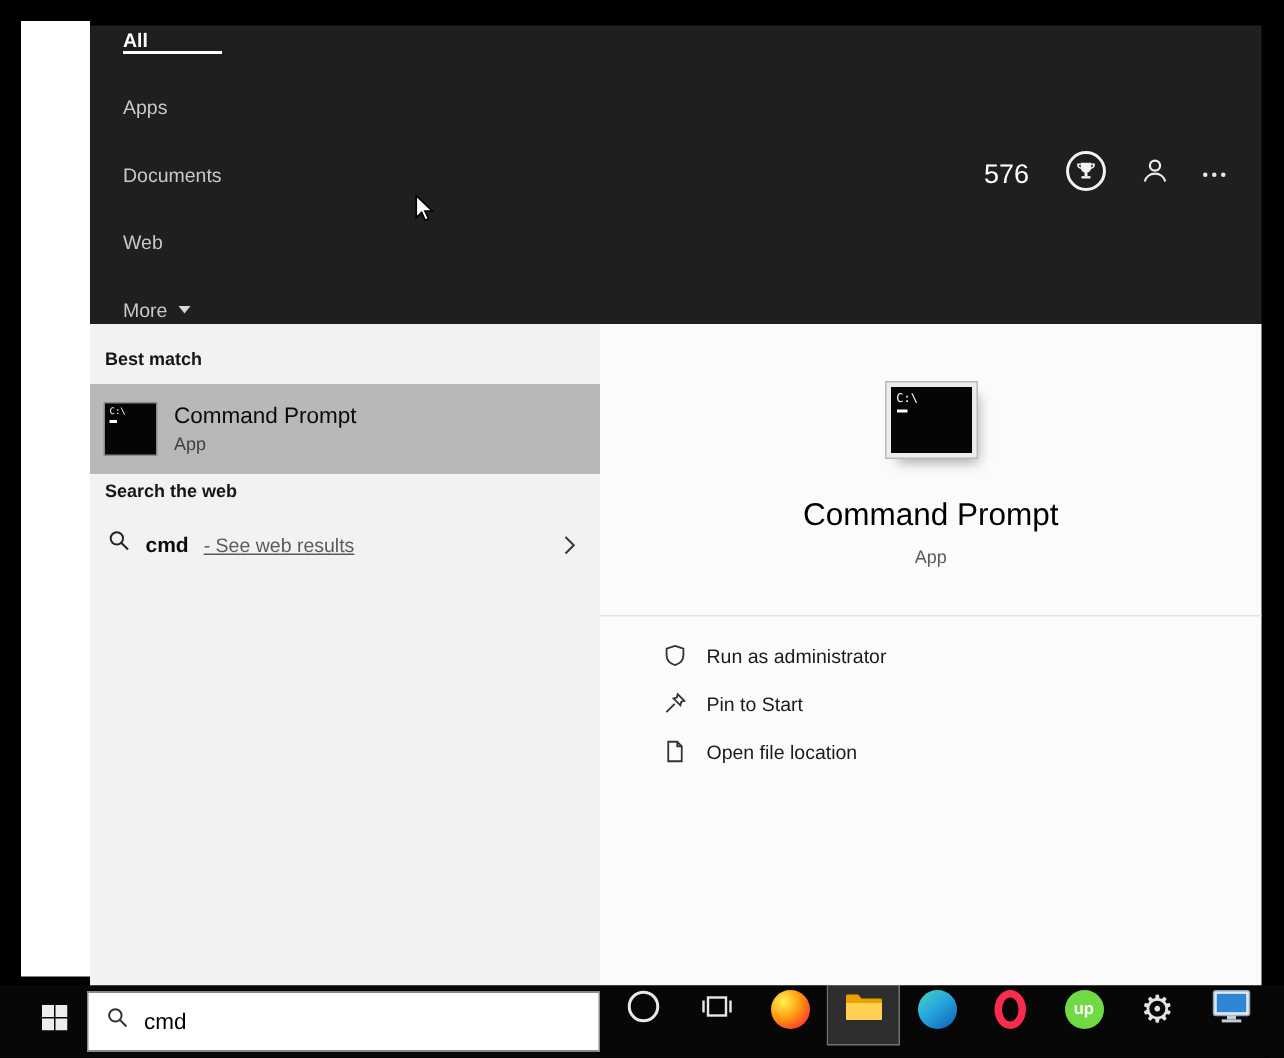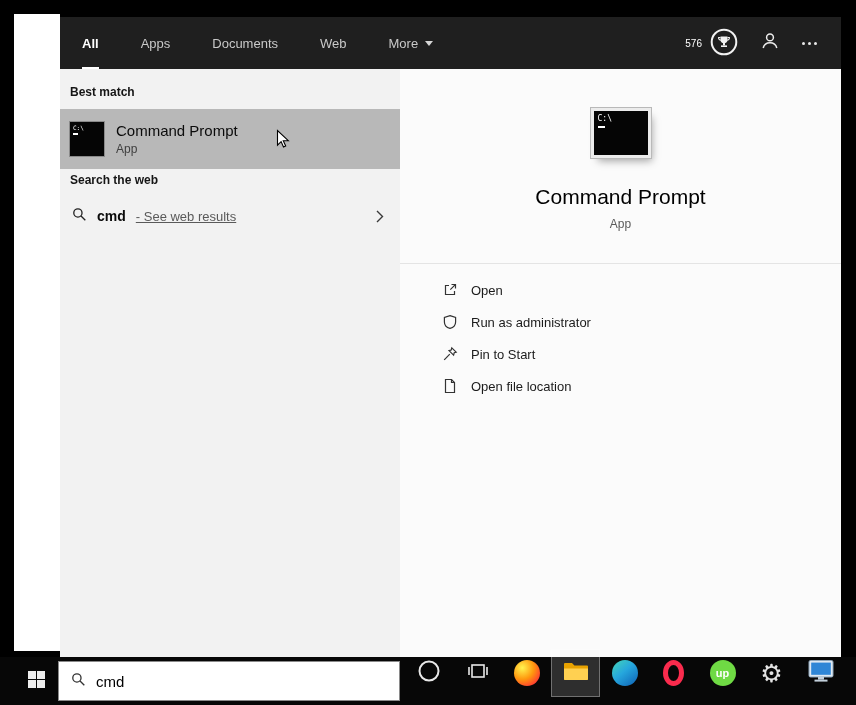--- a/index.html
+++ b/index.html
@@ -6,26 +6,26 @@
   html,body { width:856px; height:705px; }
   body { background:#000; font-family:"Liberation Sans", sans-serif; position:relative; overflow:hidden; }
   .stage { position:absolute; inset:0; width:856px; height:705px; background:#000; }
 
   .white-strip { position:absolute; left:14px; top:14px; width:46px; height:637px; background:#ffffff; }
 
   .flyout { position:absolute; left:60px; top:17px; width:781px; height:640px; display:flex; flex-direction:column; }
 
   
   .filterbar { flex:0 0 52px; background:#1f1f1f; display:flex; padding:0 24px 0 22px; }
-  .tabs { display:flex; gap:42px; height:100%; }
+  .tabs { display:flex; gap:26px; height:100%;flex-direction:column; }
   .tab { display:flex; align-items:center; font-size:13px; color:#c9c9c9; border-bottom:2px solid transparent; padding-top:2px; cursor:default; }
   .tab.active { color:#fff; font-weight:700; border-bottom-color:#fff; }
   .caret { width:0; height:0; border-left:4px solid transparent; border-right:4px solid transparent; border-top:5px solid #d6d6d6; margin-left:7px; }
   .filter-right { margin-left:auto; display:flex; align-items:center; gap:22px; }
-  .rewards { display:flex; align-items:center; gap:8px; color:#fff; font-size:10px; }
+  .rewards { display:flex; align-items:center; gap:24px; color:#fff; font-size:18px; }
   .dots { display:flex; gap:3px; align-items:center; }
   .dots i { width:3px; height:3px; border-radius:50%; background:#e8e8e8; }
 
   
   .fly-body { flex:1; display:flex; min-height:0; }
   .left-panel { width:340px; background:#f2f2f2; display:flex; flex-direction:column; }
   .section-header { font-size:12px; font-weight:700; color:#151515; padding:0 10px; margin-top:16px; margin-bottom:10px; }
   .section-header.web { margin-top:4px; margin-bottom:7px; }
   .best-item { height:60px; background:#b8b8b8; display:flex; align-items:center; gap:12px; padding:0 10px; }
   .cmd-sm { width:34px; height:34px; background:#050505; box-shadow:0 0 0 1px #8a8a8a; position:relative; flex:0 0 34px; }
@@ -149,29 +149,20 @@
       <div class="right-panel">
         <div class="cmd-lg">
           <span class="p">C:\</span>
           <span class="cur"></span>
         </div>
         <div class="app-title">Command Prompt</div>
         <div class="app-sub">App</div>
         <div class="divider"></div>
         <div class="actions">
 
-          <div class="action">
-            <span class="act-icon">
-              <svg width="16" height="16" viewBox="0 0 16 16">
-                  <path d="M7 3.5H3.5v9h9V9" fill="none" stroke="#333" stroke-width="1.2"></path>
-                  <path d="M9.5 2.5h4v4 M13.3 2.7L8.3 7.7" fill="none" stroke="#333" stroke-width="1.2"></path>
-                </svg>
-            </span>
-            <span class="act-label">Open</span>
-          </div>
 
           <div class="action">
             <span class="act-icon">
               <svg width="16" height="16" viewBox="0 0 16 16">
                   <path d="M8 1.6l5.6 1.9v4.4c0 3.5-2.5 5.6-5.6 6.5-3.1-.9-5.6-3-5.6-6.5V3.5z" fill="none" stroke="#333" stroke-width="1.2"></path>
                 </svg>
             </span>
             <span class="act-label">Run as administrator</span>
           </div>
 

